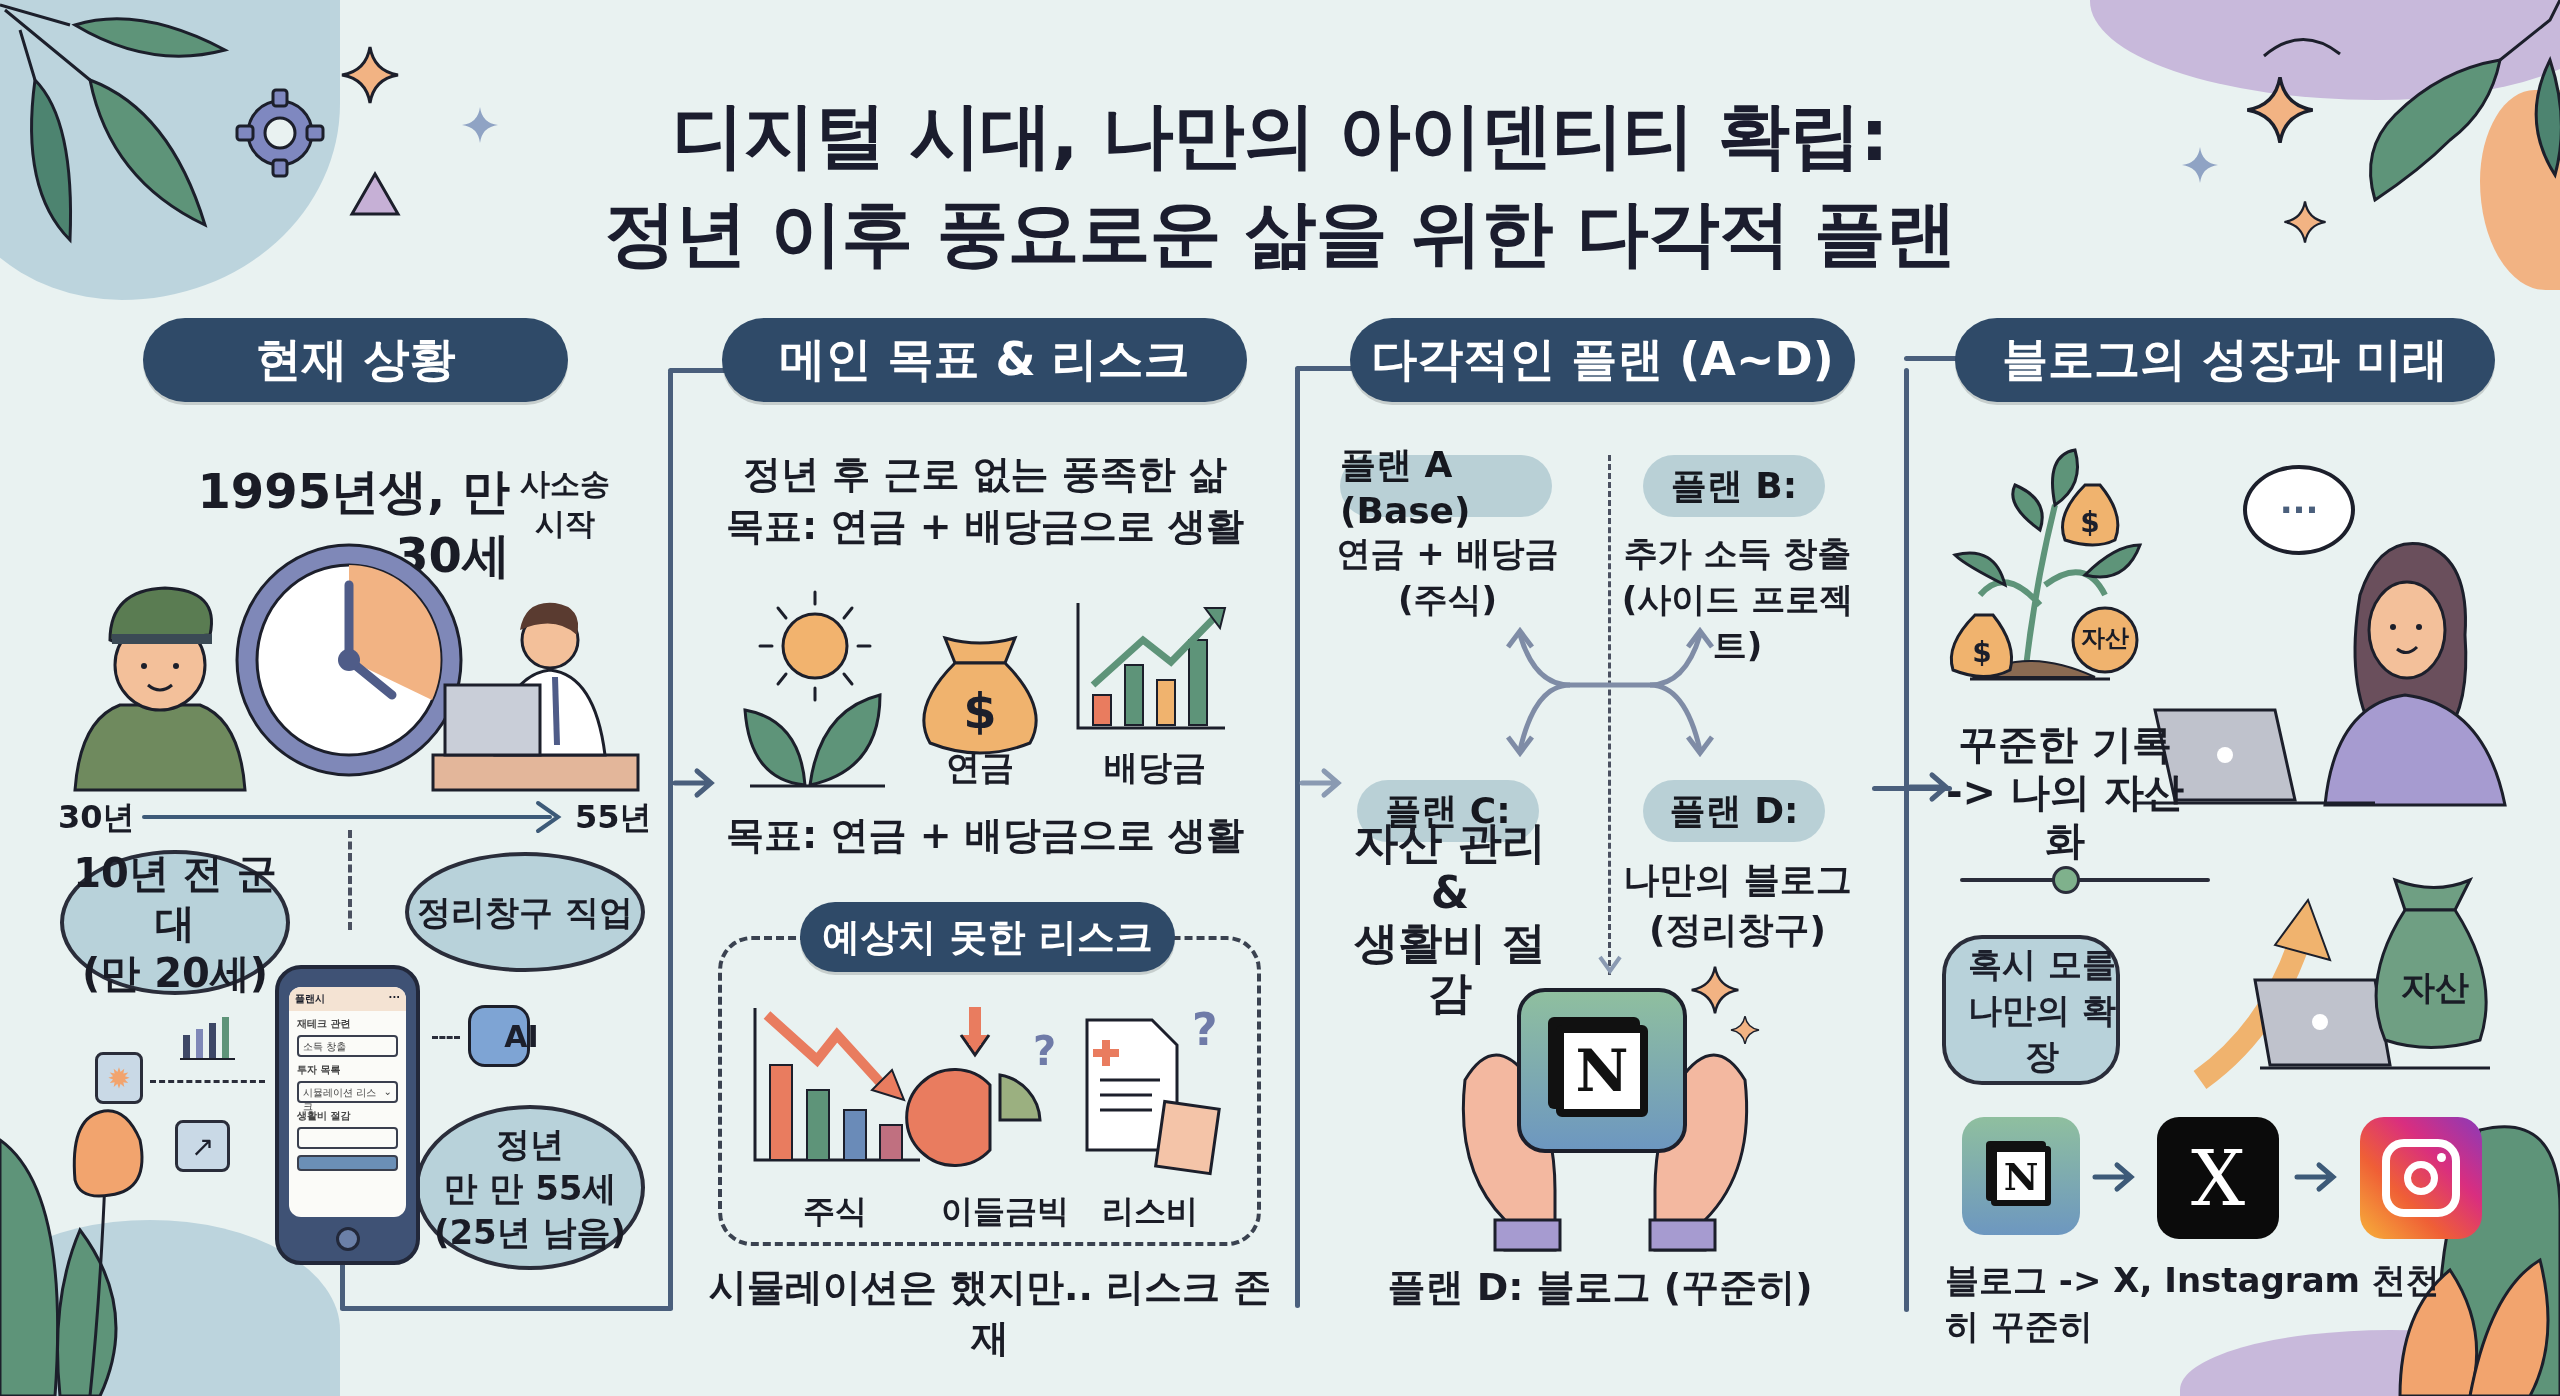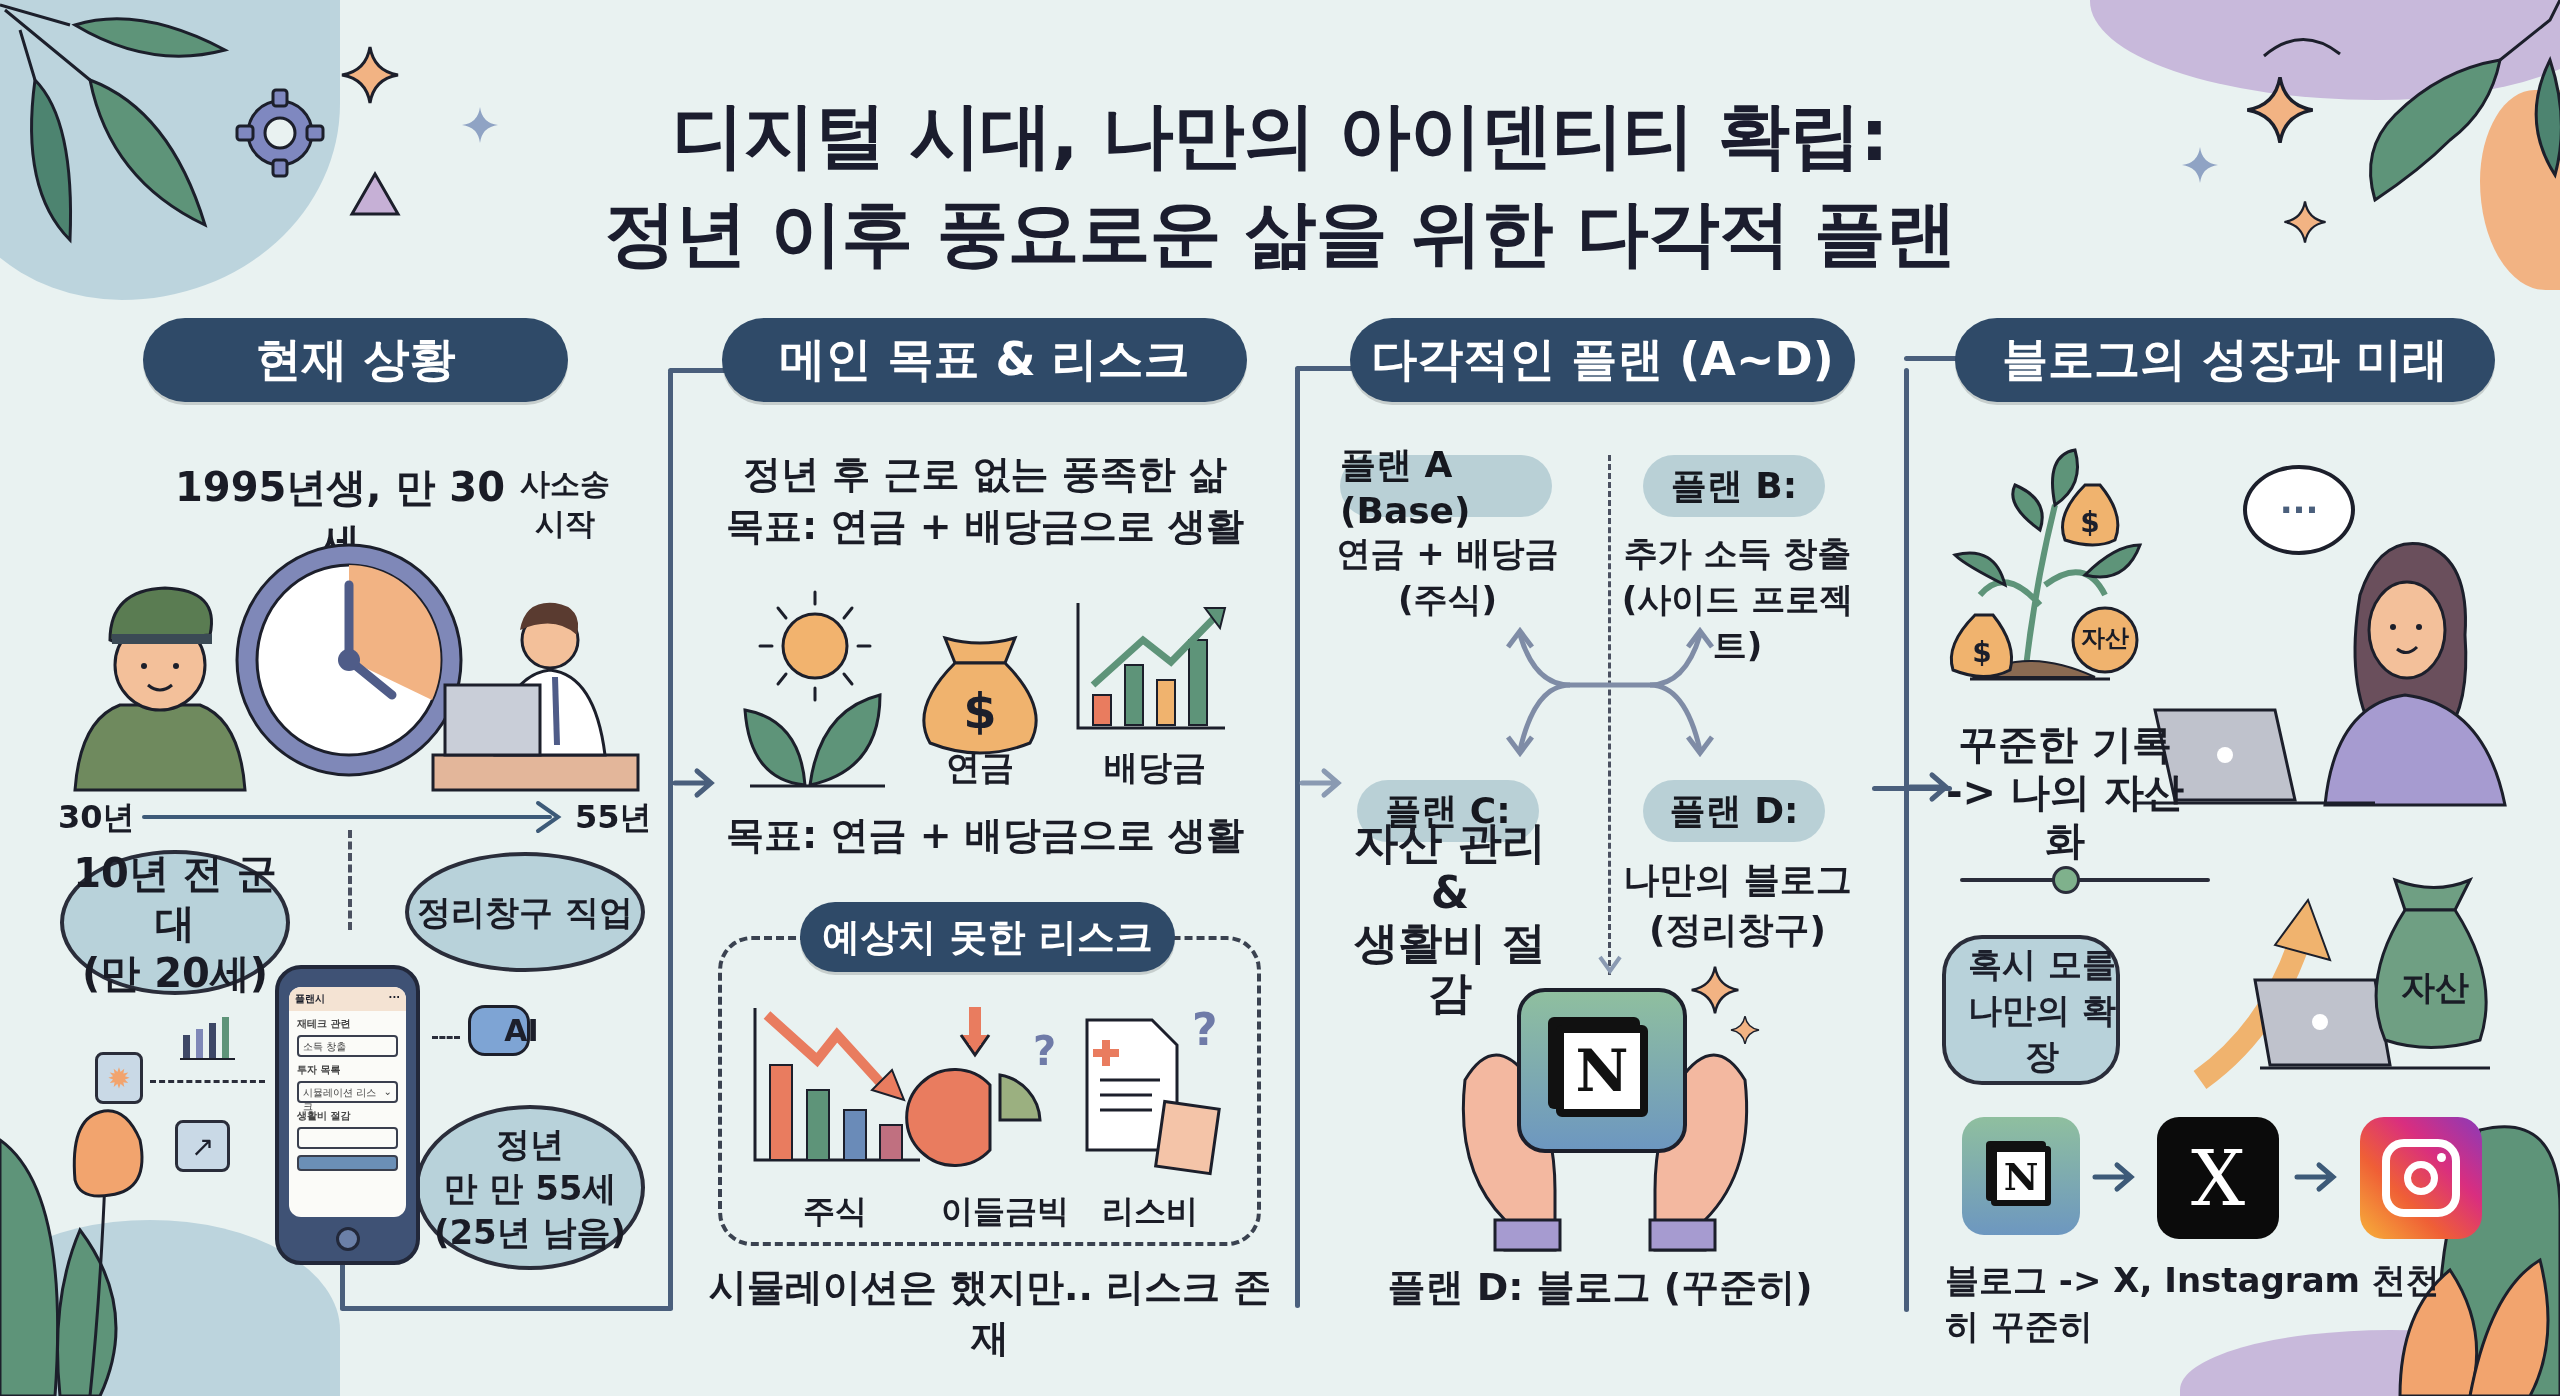--- a/index.html
+++ b/index.html
@@ -138,21 +138,21 @@
 <div class="divider" style="left:1904px;top:368px;height:944px;"></div>
 <div class="hline" style="left:1904px;top:356px;width:60px;"></div>
 <div class="hline" style="left:1872px;top:786px;width:80px;"></div>
 <svg style="left:1910px;top:772px" width="40" height="30">
   <path d="M0 15 L34 15 M22 3 L36 15 L22 27" stroke="#4a5f7c" stroke-width="5" fill="none" stroke-linecap="round"></path>
 </svg>
 
 <div class="pill" style="left:143px;top:318px;width:425px;">
   <span>현재 상황</span>
 </div>
-<div class="txt" style="left:170px;top:460px;width:340px;font-size:40px;text-align:center;">1995년생, 만 30세</div>
+<div class="txt" style="left:170px;top:460px;width:340px;font-size:48px;text-align:right;">1995년생, 만 30세</div>
 <div class="txt" style="left:505px;top:464px;width:120px;font-size:30px;line-height:40px;">
   <div>사소송</div>
   <div>시작</div>
 </div>
 
 <svg style="left:70px;top:580px" width="180" height="210">
   <path d="M5 210 Q10 140 50 125 L130 125 Q170 140 175 210Z" fill="#6f8a5e" stroke="#1c1f2b" stroke-width="3"></path>
   <circle cx="90" cy="85" r="45" fill="#f3c09a" stroke="#1c1f2b" stroke-width="3"></circle>
   <path d="M40 60 Q40 10 95 8 Q150 10 140 55 L45 62Z" fill="#5a7c52" stroke="#1c1f2b" stroke-width="3"></path>
   <rect x="42" y="54" width="100" height="10" fill="#3b4a55"></rect>
@@ -231,21 +231,21 @@
     <rect x="42" y="2" width="7" height="42" fill="#5e9479"></rect>
   <line x1="0" y1="44" x2="55" y2="44" stroke="#1c1f2b" stroke-width="2"></line>
 </svg>
 <div class="abs" style="left:95px;top:1052px;width:48px;height:52px;background:#c9d9e6;border:3px solid #2a2d3a;border-radius:8px;display:flex;align-items:center;justify-content:center;">
   <span style="color:#f2a46e;font-size:28px;">✹</span>
 </div>
 <div class="abs" style="left:150px;top:1080px;width:115px;border-top:3px dashed #2a2d3a;"></div>
 <div class="abs" style="left:175px;top:1120px;width:55px;height:52px;background:#c9d9e6;border:3px solid #2a2d3a;border-radius:8px;display:flex;align-items:center;justify-content:center;">
   <span style="font-size:28px;color:#1c1f2b;">↗</span>
 </div>
-<div class="abs" style="left:468px;top:1005px;width:62px;height:51px;background:#7ea4d4;border:3px solid #1c1f2b;border-radius:17px;display:flex;align-items:center;justify-content:center;font-weight:700;font-size:30px;color:#1c1f2b;padding-left:45px;">
+<div class="abs" style="left:468px;top:1005px;width:62px;height:62px;background:#7ea4d4;border:3px solid #1c1f2b;border-radius:17px;display:flex;align-items:center;justify-content:center;font-weight:700;font-size:30px;color:#1c1f2b;padding-left:45px;">
   <span>AI</span>
 </div>
 <div class="abs" style="left:432px;top:1036px;width:28px;border-top:3px dashed #2a2d3a;"></div>
 
 <div class="pill" style="left:722px;top:318px;width:525px;">
   <span>메인 목표 &amp; 리스크</span>
 </div>
 <div class="txt" style="left:700px;top:448px;width:570px;font-size:38px;line-height:52px;">
   <div>정년 후 근로 없는 풍족한 삶</div>
   <div>목표: 연금 + 배당금으로 생활</div>

